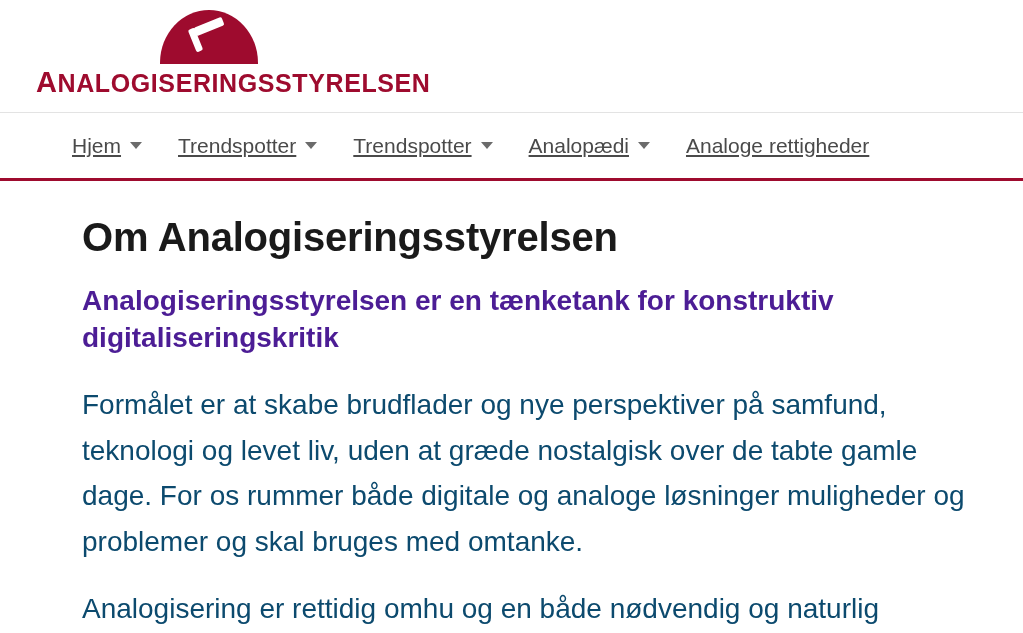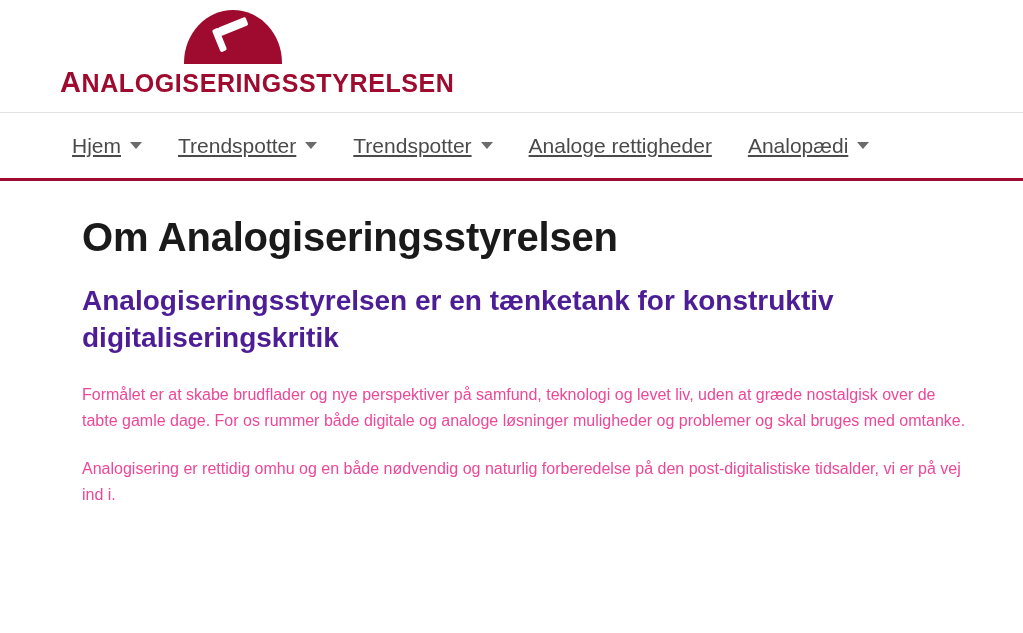--- a/index.html
+++ b/index.html
@@ -17,21 +17,21 @@
 
   
   .site-header {
     height: 112px;
     background: #ffffff;
     position: relative;
     border-bottom: 1px solid #e3e3e3;
   }
   .logo-wrap {
     position: absolute;
-    left: 60px;
+    left: 36px;
     top: 8px;
     width: 340px;
     height: 92px;
   }
   .logo-mark {
     position: absolute;
     left: 124px;
     top: 2px;
     width: 98px;
     height: 54px;
@@ -133,23 +133,23 @@
   }
   h2.page-subtitle {
     font-size: 28px;
     font-weight: bold;
     color: #4c1d95;
     margin: 0 0 26px 0;
     line-height: 1.33;
     max-width: 960px;
   }
   p.body-text {
-    font-size: 16px;
+    font-size: 28px;
     line-height: 1.62;
-    color: #ec4899;
+    color: #0c4a6e;
     margin: 0 0 22px 0;
     max-width: 935px;
   }
 </style>
 </head>
 <body>
 
 <header class="site-header">
   <div class="logo-wrap">
     <div class="logo-mark">
@@ -170,25 +170,25 @@
   </div>
   <div class="nav-item">
     <span class="nav-label">Trendspotter</span>
     <span class="caret"></span>
   </div>
   <div class="nav-item">
     <span class="nav-label">Trendspotter</span>
     <span class="caret"></span>
   </div>
   <div class="nav-item">
-    <span class="nav-label">Analoge rettigheder</span>
+    <span class="nav-label">Analopædi</span>
+    <span class="caret"></span>
   </div>
   <div class="nav-item">
-    <span class="nav-label">Analopædi</span>
-    <span class="caret"></span>
+    <span class="nav-label">Analoge rettigheder</span>
   </div>
 </nav>
 
 <main class="content">
   <h1 class="page-title">Om Analogiseringsstyrelsen</h1>
   <h2 class="page-subtitle">Analogiseringsstyrelsen er en tænketank for konstruktiv digitaliseringskritik</h2>
   <p class="body-text">Formålet er at skabe brudflader og nye perspektiver på samfund, teknologi og levet liv, uden at græde nostalgisk over de tabte gamle dage. For os rummer både digitale og analoge løsninger muligheder og problemer og skal bruges med omtanke.</p>
   <p class="body-text">Analogisering er rettidig omhu og en både nødvendig og naturlig forberedelse på den post-digitalistiske tidsalder, vi er på vej ind i.</p>
 </main>
 

